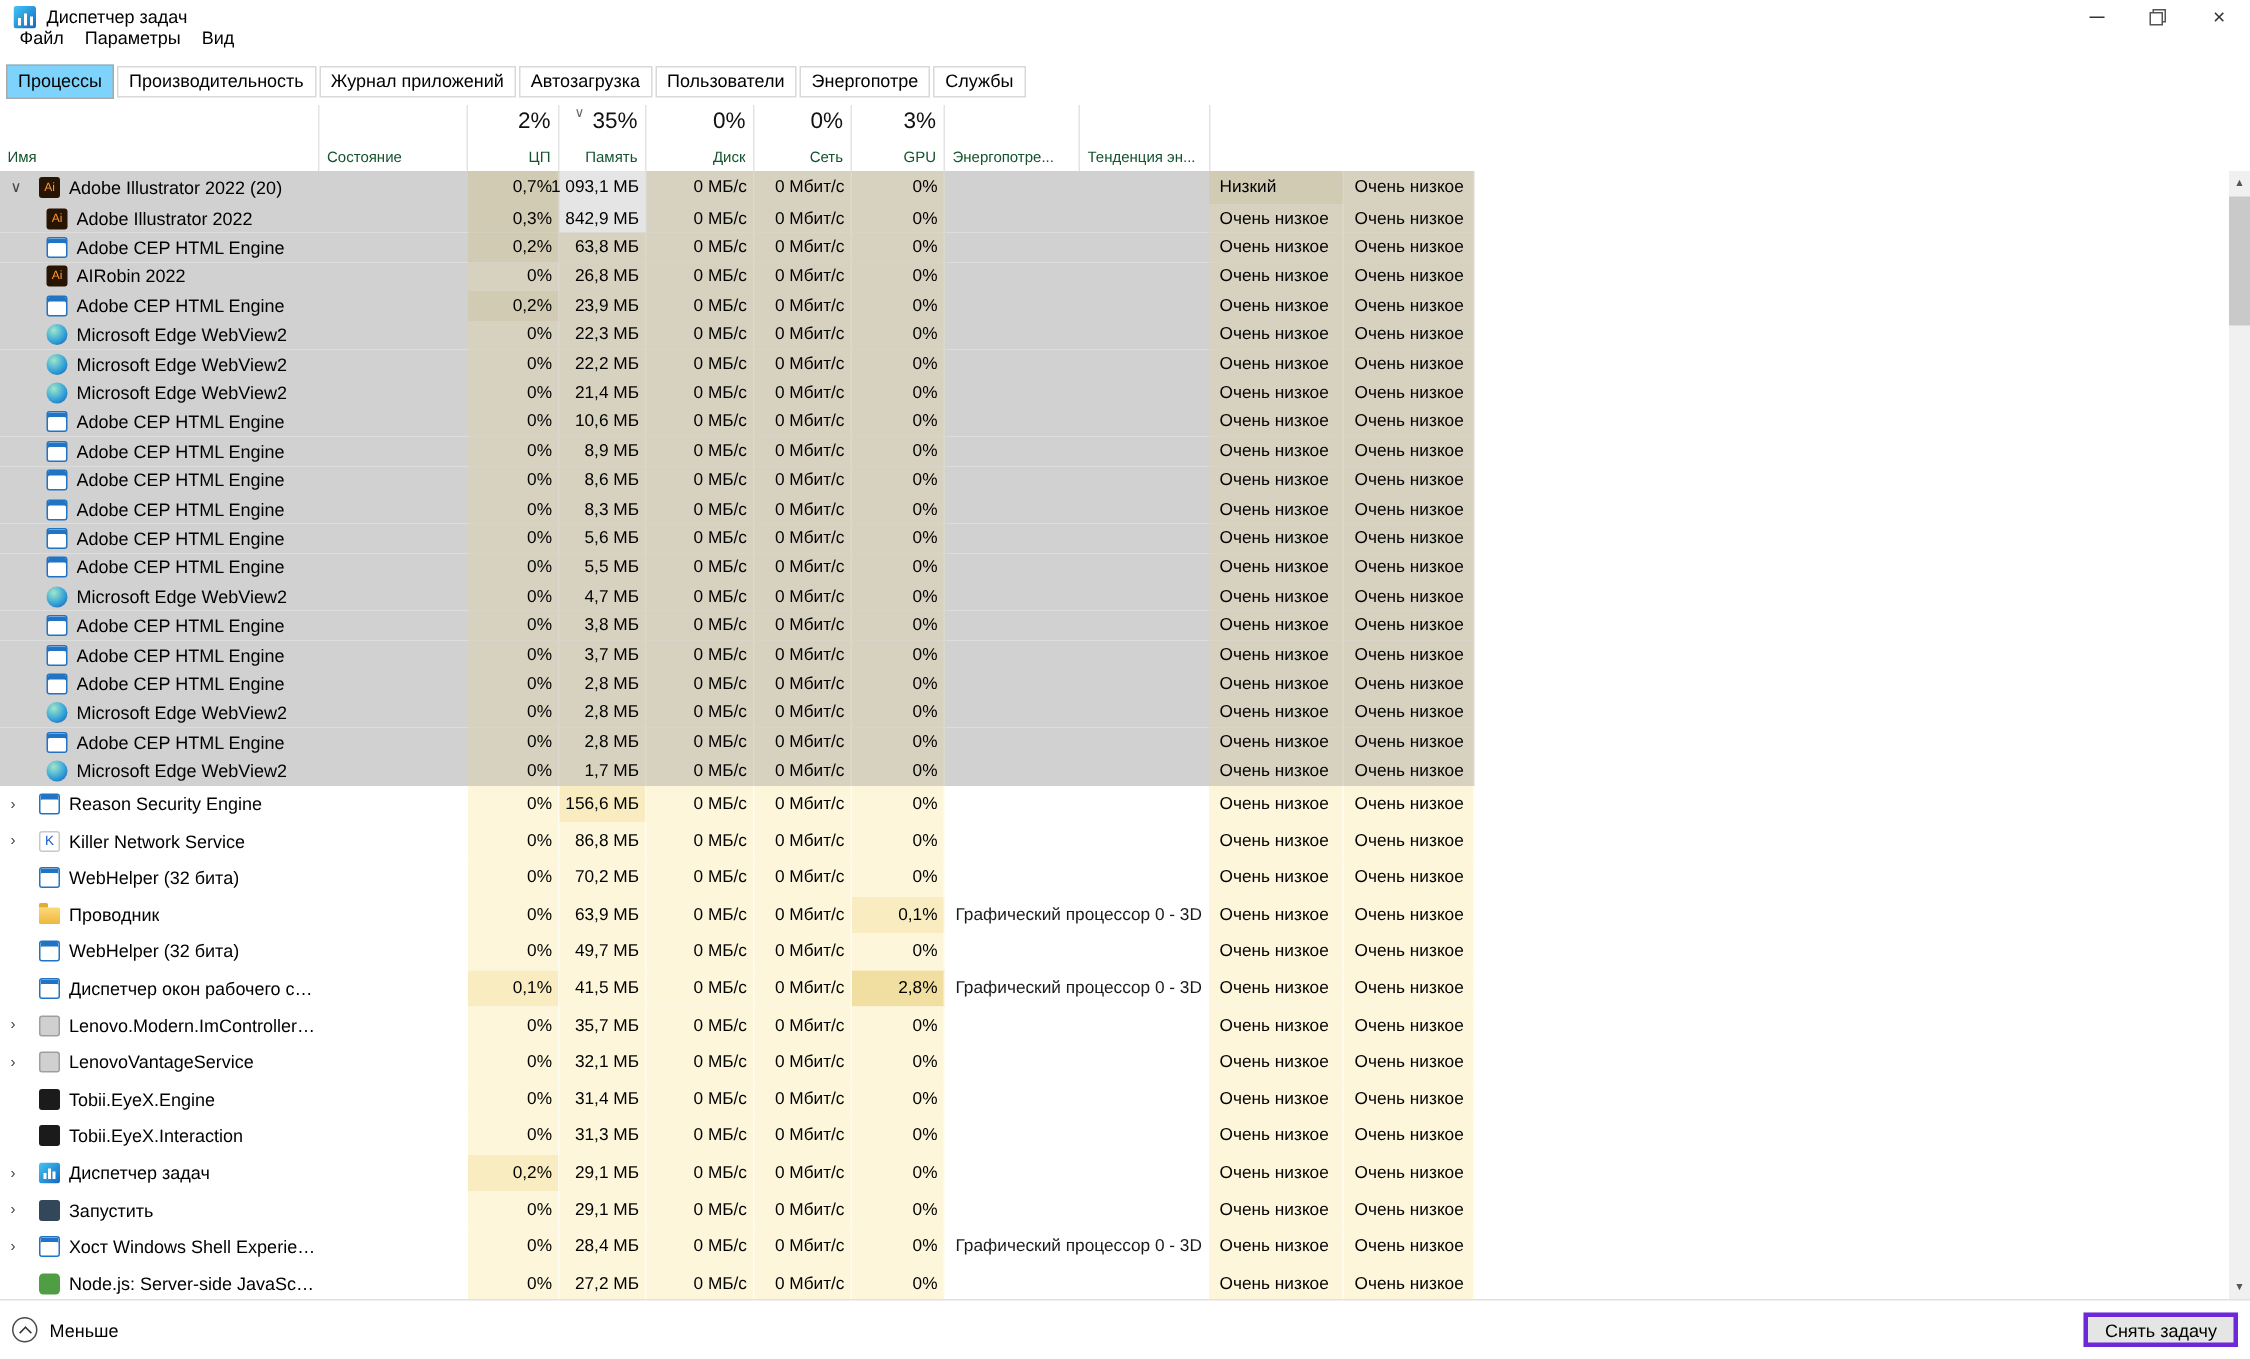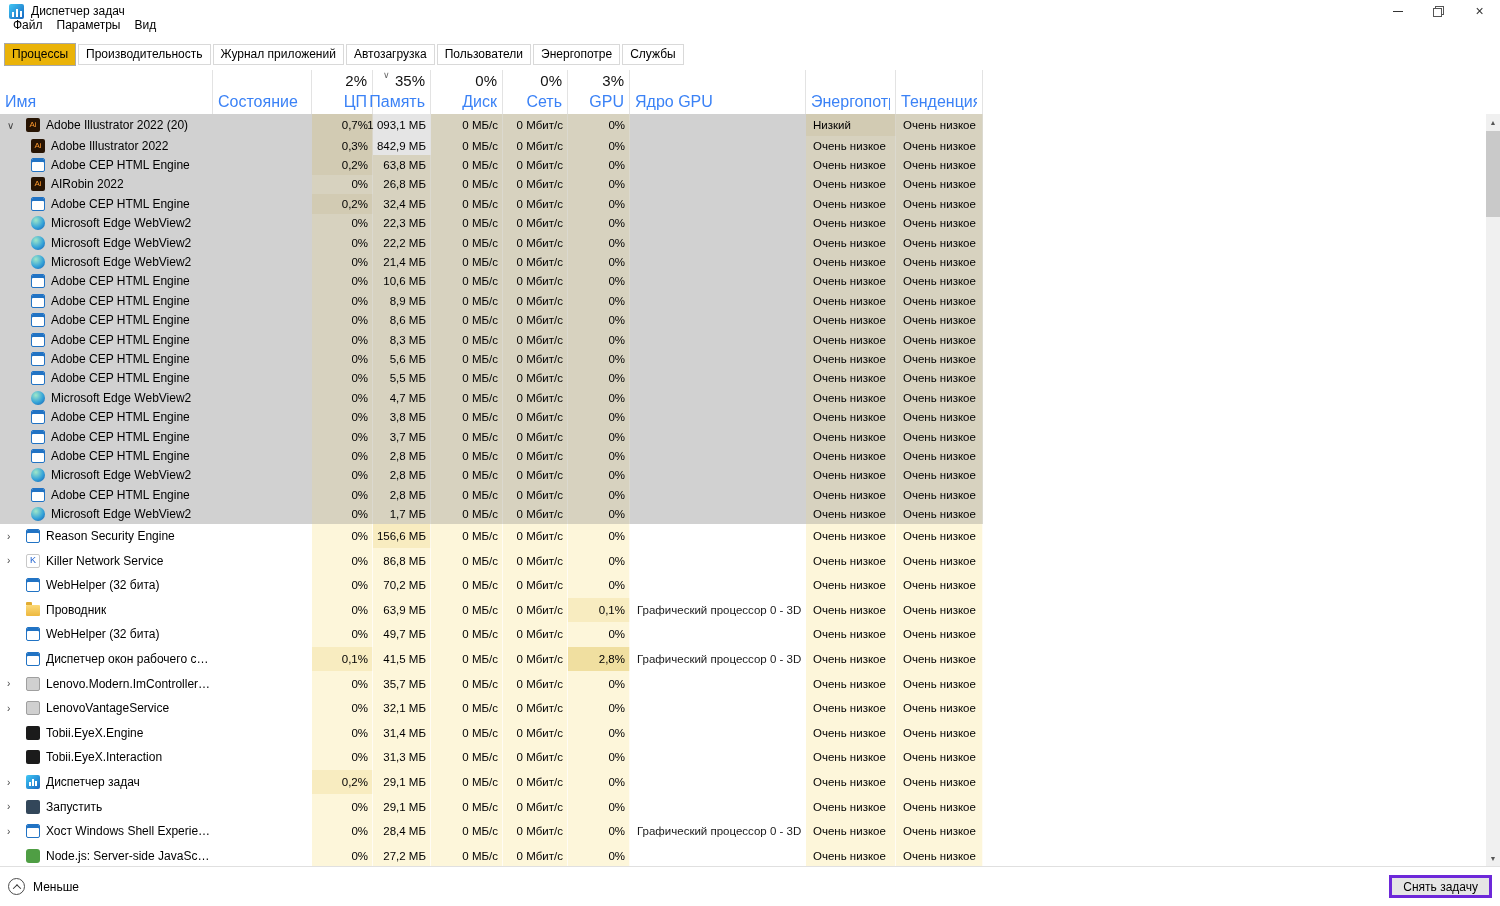--- a/index.html
+++ b/index.html
@@ -22,28 +22,28 @@
   .restore-glyph::after{content:"";position:absolute;bottom:0;left:0;width:7px;height:7px;border:1px solid #555;background:#fff}
   .close-glyph{font-size:14px;color:#333;line-height:1}
 
   
   .menubar{position:absolute;top:15px;left:0;height:19px;display:flex;align-items:center;padding-left:6px}
   .menu-item{padding:1px 7px;font-size:12px}
 
   
   .tabbar{position:absolute;top:42px;left:4px;display:flex;gap:2px;align-items:flex-end}
   .tab{border:1px solid #d9d9d9;background:#fff;padding:2px 7px 3px;font-size:12px}
-  .tab.active{border-color:#a9a9a9;padding:3px 7px 4px;position:relative;top:1px;background:#eab308}
+  .tab.active{border-color:#a9a9a9;padding:3px 7px 4px;position:relative;top:1px;background:#7dd3fc}
 
   
   .header{position:absolute;top:70px;left:0;width:983px;height:44px;display:flex;background:#fff}
   .hcell{position:relative;display:flex;flex-direction:column;justify-content:space-between;border-right:1px solid #e3e3e3;padding:2px 5px 3px 5px}
   .hcell.numeric{align-items:flex-end}
   .htotal{font-size:15px;color:#111;line-height:17px;min-height:17px}
-  .hlabel{font-size:16px;color:#3b82f6;white-space:nowrap;overflow:hidden}
+  .hlabel{font-size:10px;color:#14532d;white-space:nowrap;overflow:hidden}
   .col-name{width:213px}.col-status{width:99px}.col-cpu{width:61px}.col-memory{width:58px}
   .col-disk{width:72px}.col-network{width:65px}.col-gpu{width:62px}
   .col-gpu_engine{width:176px}.col-power{width:90px}.col-power_trend{width:87px}
   .sortmark{position:absolute;top:0;left:10px;font-size:9px;color:#666}
 
   
   .rows{position:absolute;top:114px;left:0;width:983px;height:752px;overflow:hidden;background:#fff}
   .row{display:flex;width:983px;align-items:stretch}
   .row-group{height:22px}
   .row-child{height:19.4px}
@@ -155,24 +155,20 @@
         <div class="hlabel">Диск</div>
       </div>
       <div class="hcell col-network numeric">
         <div class="htotal">0%</div>
         <div class="hlabel">Сеть</div>
       </div>
       <div class="hcell col-gpu numeric">
         <div class="htotal">3%</div>
         <div class="hlabel">GPU</div>
       </div>
-      <div class="hcell col-gpu_engine">
-        <div class="htotal"></div>
-        <div class="hlabel">Ядро GPU</div>
-      </div>
       <div class="hcell col-power">
         <div class="htotal"></div>
         <div class="hlabel">Энергопотре...</div>
       </div>
       <div class="hcell col-power_trend">
         <div class="htotal"></div>
         <div class="hlabel">Тенденция эн...</div>
       </div>
     </div>
   <div class="rows">
@@ -241,21 +237,21 @@
         <div class="cell c-trend h0">Очень низкое</div>
       </div>
       <div class="row row-child selected">
         <div class="cell c-name">
           <span class="expander"></span>
           <span class="app-icon ic-cep"></span>
           <span class="pname">Adobe CEP HTML Engine</span>
         </div>
         <div class="cell c-status"></div>
         <div class="cell c-cpu num h1">0,2%</div>
-        <div class="cell c-mem num h0">32,4 МБ</div>
+        <div class="cell c-mem num h0">23,9 МБ</div>
         <div class="cell c-disk num h0">0 МБ/с</div>
         <div class="cell c-net num h0">0 Мбит/с</div>
         <div class="cell c-gpu num h0">0%</div>
         <div class="cell c-engine"></div>
         <div class="cell c-power h0">Очень низкое</div>
         <div class="cell c-trend h0">Очень низкое</div>
       </div>
       <div class="row row-child selected">
         <div class="cell c-name">
           <span class="expander"></span>

